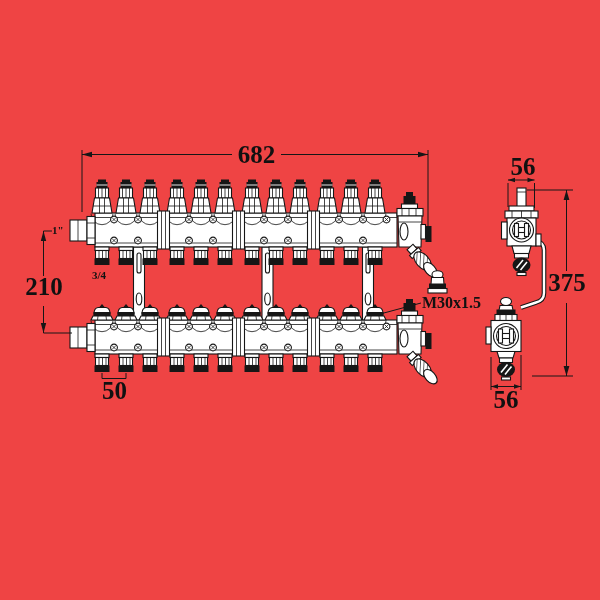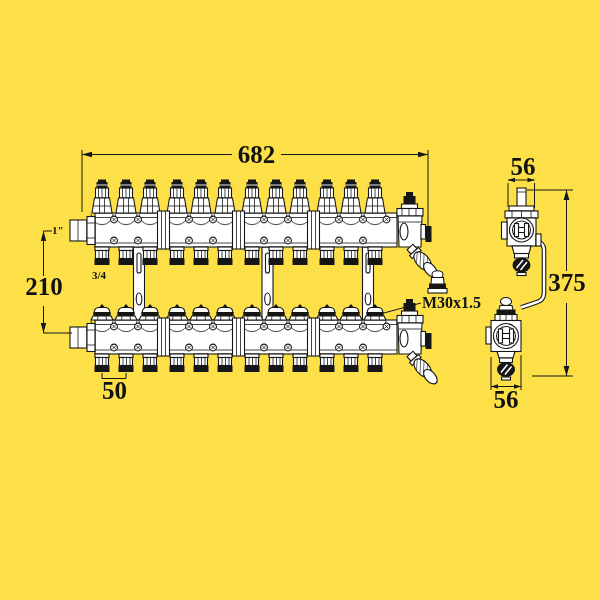--- a/index.html
+++ b/index.html
@@ -1,16 +1,16 @@
 <!DOCTYPE html>
 <html><head>
 <meta charset="utf-8">
 <style>
   html,body { margin:0; padding:0; background:#fff; }
-  .canvas { position:relative; width:600px; height:600px; background:#fde047; overflow:hidden;
+  .canvas { position:relative; width:600px; height:600px; background:#ef4444; overflow:hidden;
             font-family:"Liberation Serif","DejaVu Serif",serif; }
   svg { display:block; }
   .fw  { fill:#ffffff; stroke:#161616; stroke-width:1.1; }
   .fb  { fill:#161616; stroke:none; }
   .lnt { fill:none; stroke:#161616; stroke-width:0.8; }
   .dim { fill:none; stroke:#161616; stroke-width:1; }
   .wsl { fill:none; stroke:#ffffff; stroke-width:1.6; }
   .t-big { font:700 25px "Liberation Serif","DejaVu Serif",serif; fill:#111111; }
   .t-mid { font:700 16px "Liberation Serif","DejaVu Serif",serif; fill:#111111; }
   .t-sm  { font:700 11px "Liberation Serif","DejaVu Serif",serif; fill:#111111; }

